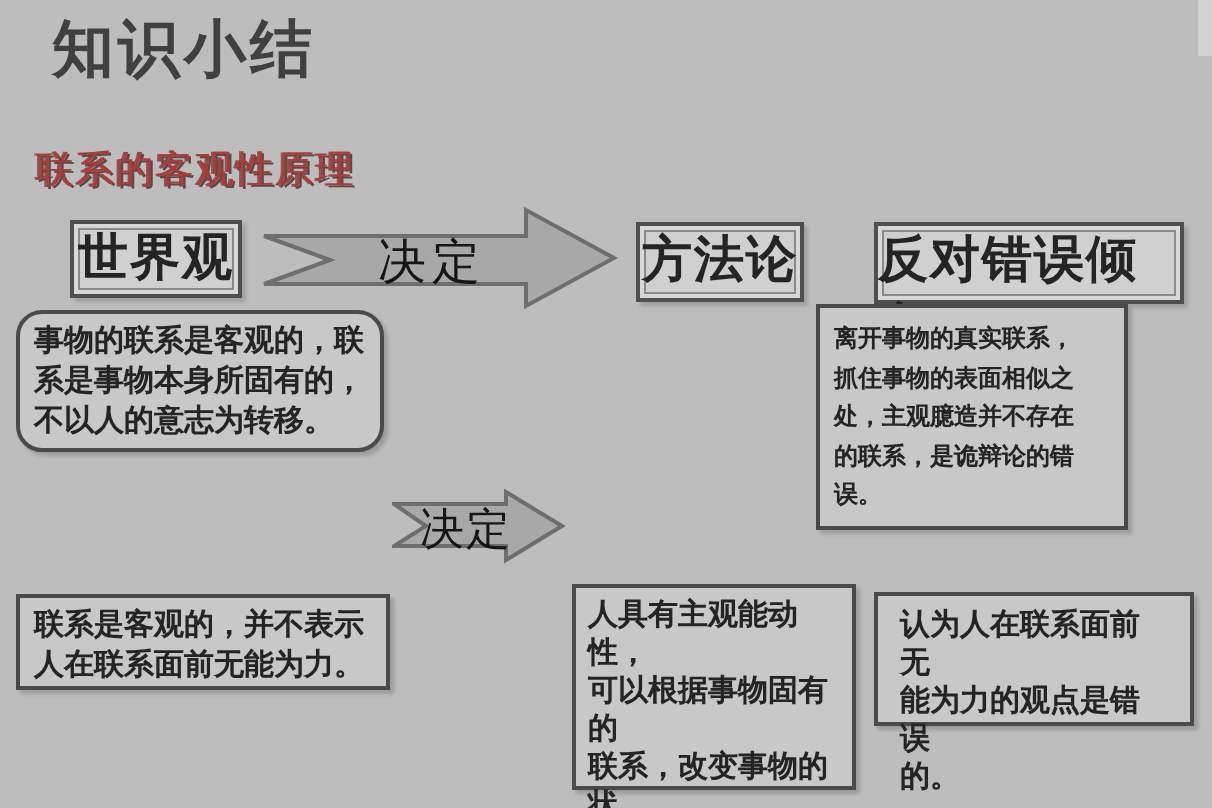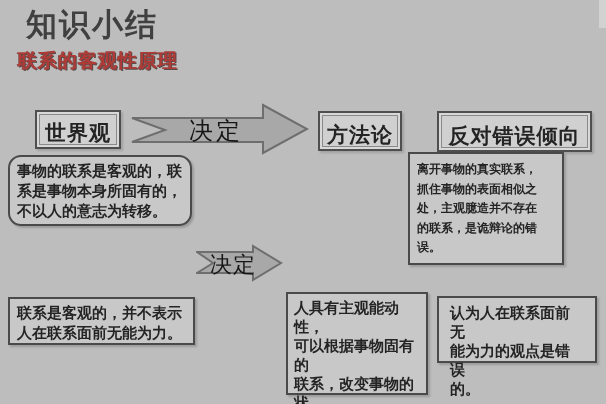--- a/index.html
+++ b/index.html
@@ -14,33 +14,33 @@
     overflow:hidden;
     color:#1e1e1e;
   }
   .page-title{
     position:absolute;left:14px;top:4px;
     font-size:31px;font-weight:bold;color:#404040;
     letter-spacing:2px;
     margin-left:12px;
   }
   .subtitle{
-    position:absolute;left:18px;top:48px;
-    font-size:19px;font-weight:bold;
+    position:absolute;left:18px;top:72px;
+    font-size:19px;font-weight:normal;
     color:#b03a36;
     text-shadow:1px 1px 0 #5a4a4a, -1px 0 0 #8a5552;
     letter-spacing:1px;
   }
   .hdr-box{
     position:absolute;
     background:#d0d0d0;
     border:2px solid #4f4f4f;
     box-shadow:inset 0 0 0 2px #d8d8d8, inset 0 0 0 3px #8a8a8a, 2px 2px 2px rgba(0,0,0,0.15);
-    display:flex;align-items:flex-end;justify-content:center;
-    font-size:21px;font-weight:bold;color:#242424;
+    display:flex;align-items:flex-start;justify-content:center;
+    font-size:25px;font-weight:bold;color:#242424;
     letter-spacing:1px;
   }
   .hdr-worldview{left:35px;top:110px;width:82px;height:35px;}
   .hdr-methodology{left:318px;top:111px;width:80px;height:36px;font-family:Liberation Mono, monospace;}
   .hdr-oppose{left:437px;top:111px;width:151px;height:37px;}
   .txt-box{
     position:absolute;
     background:#c8c8c8;
     border:2px solid #4a4a4a;
     box-shadow:2px 2px 2px rgba(0,0,0,0.18);

